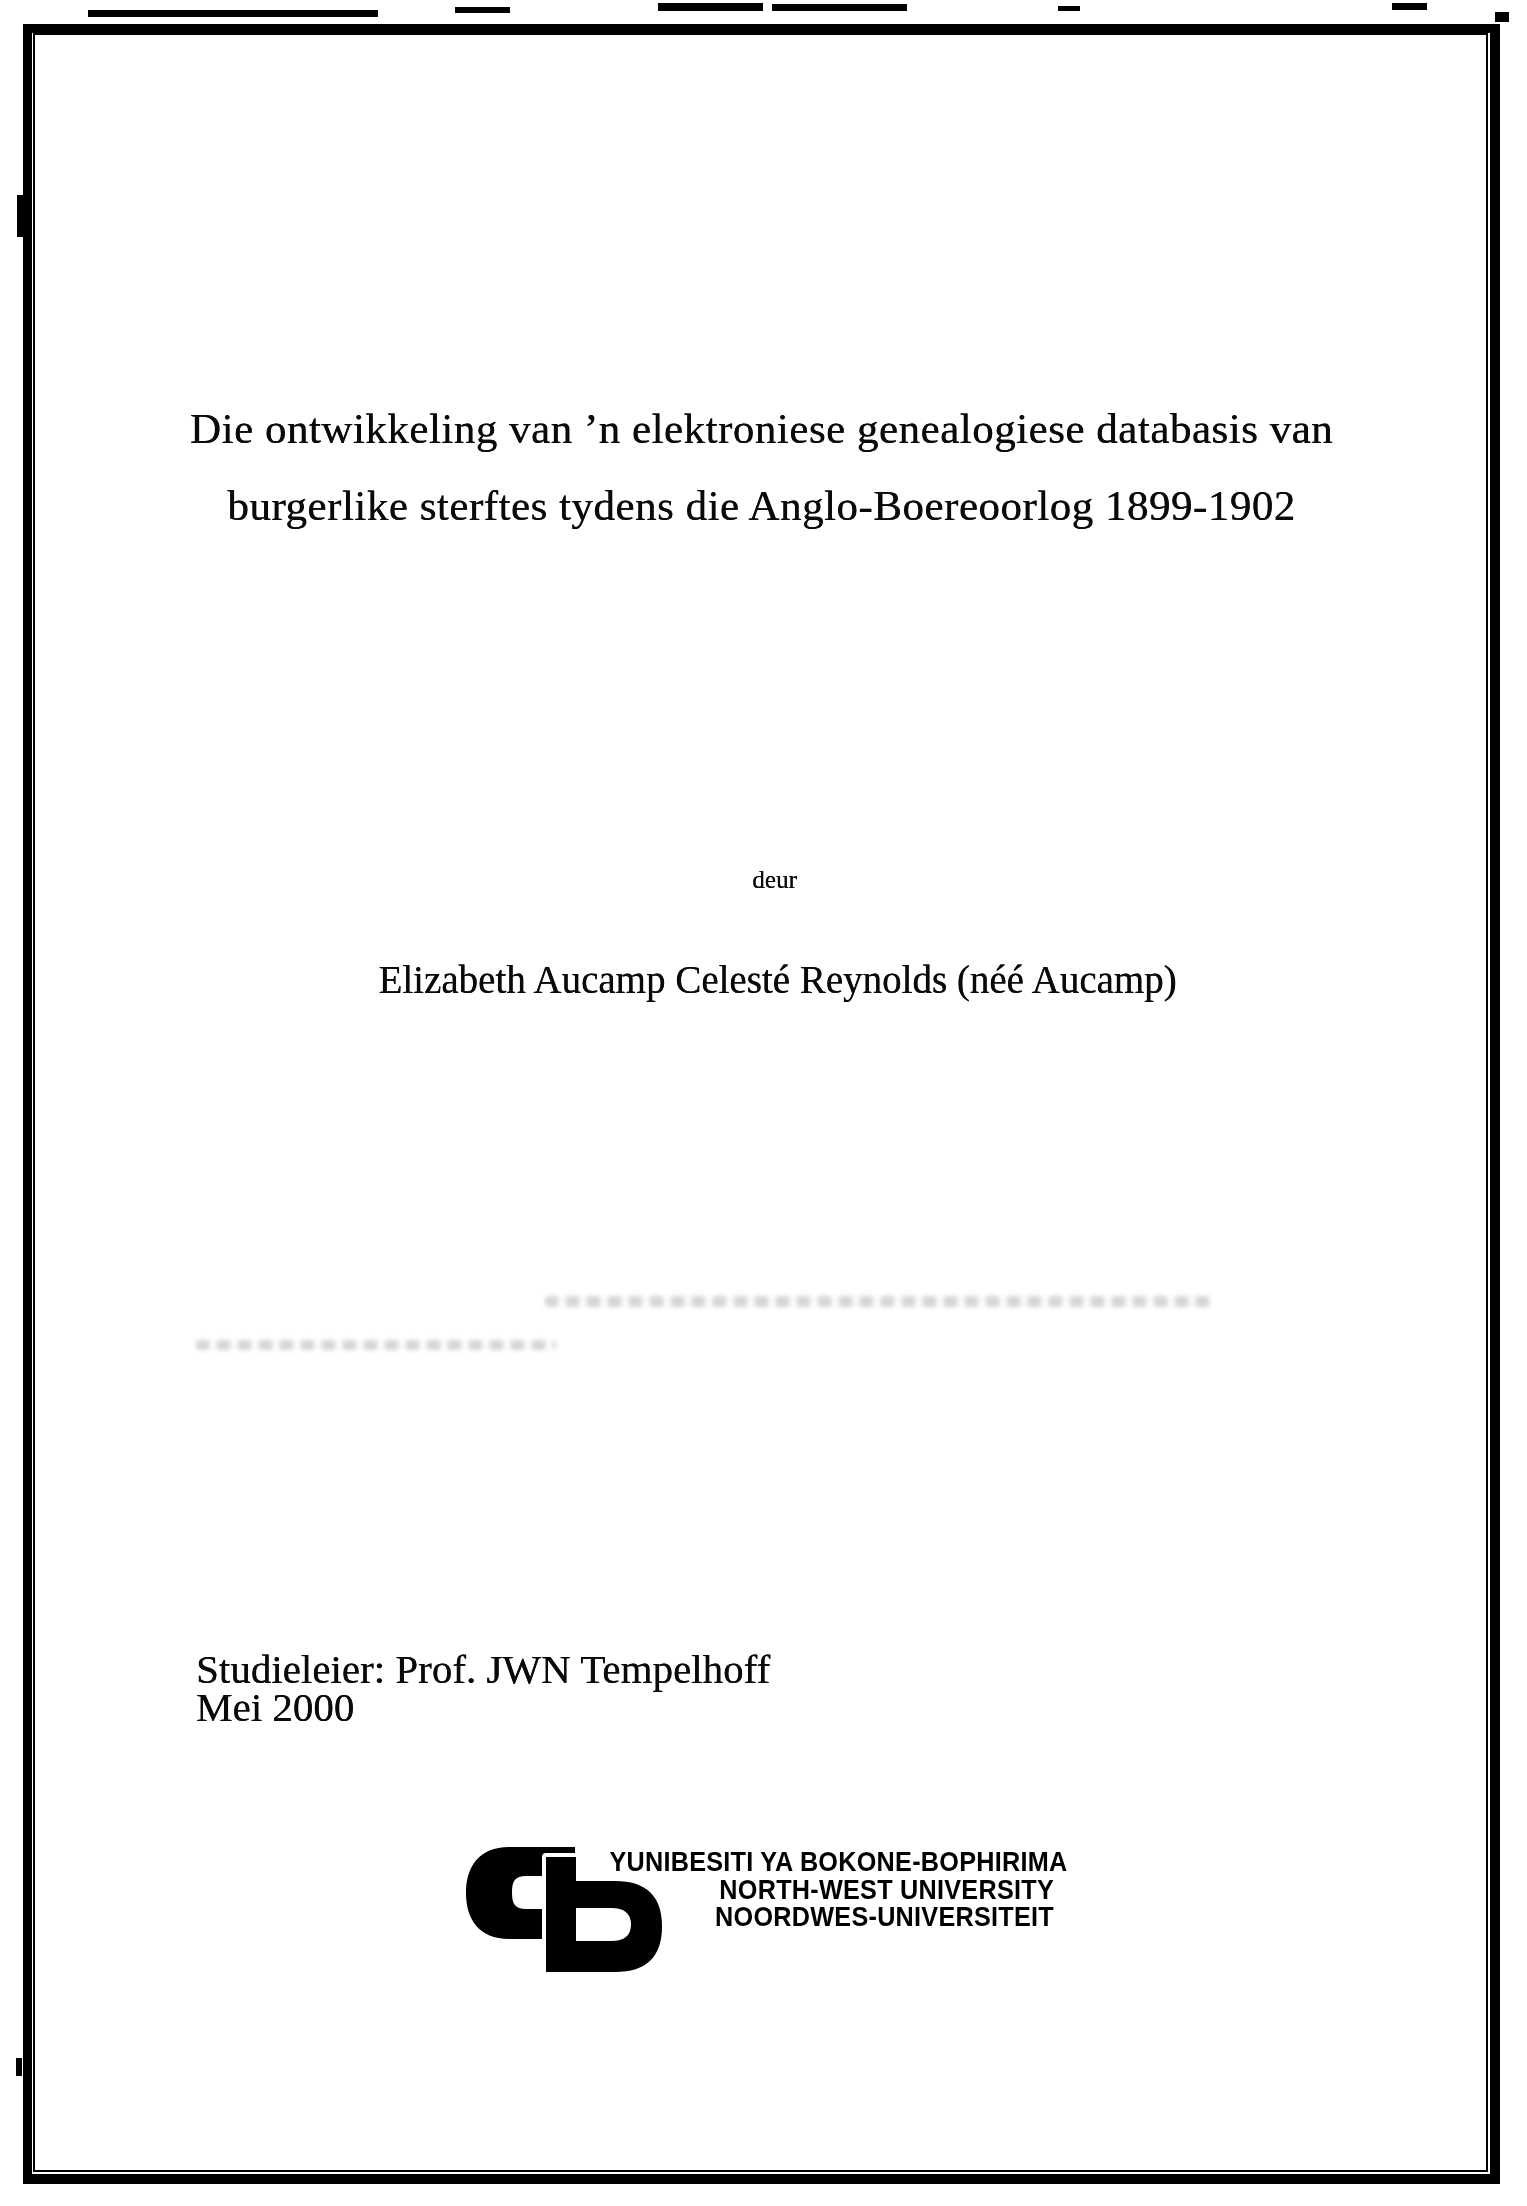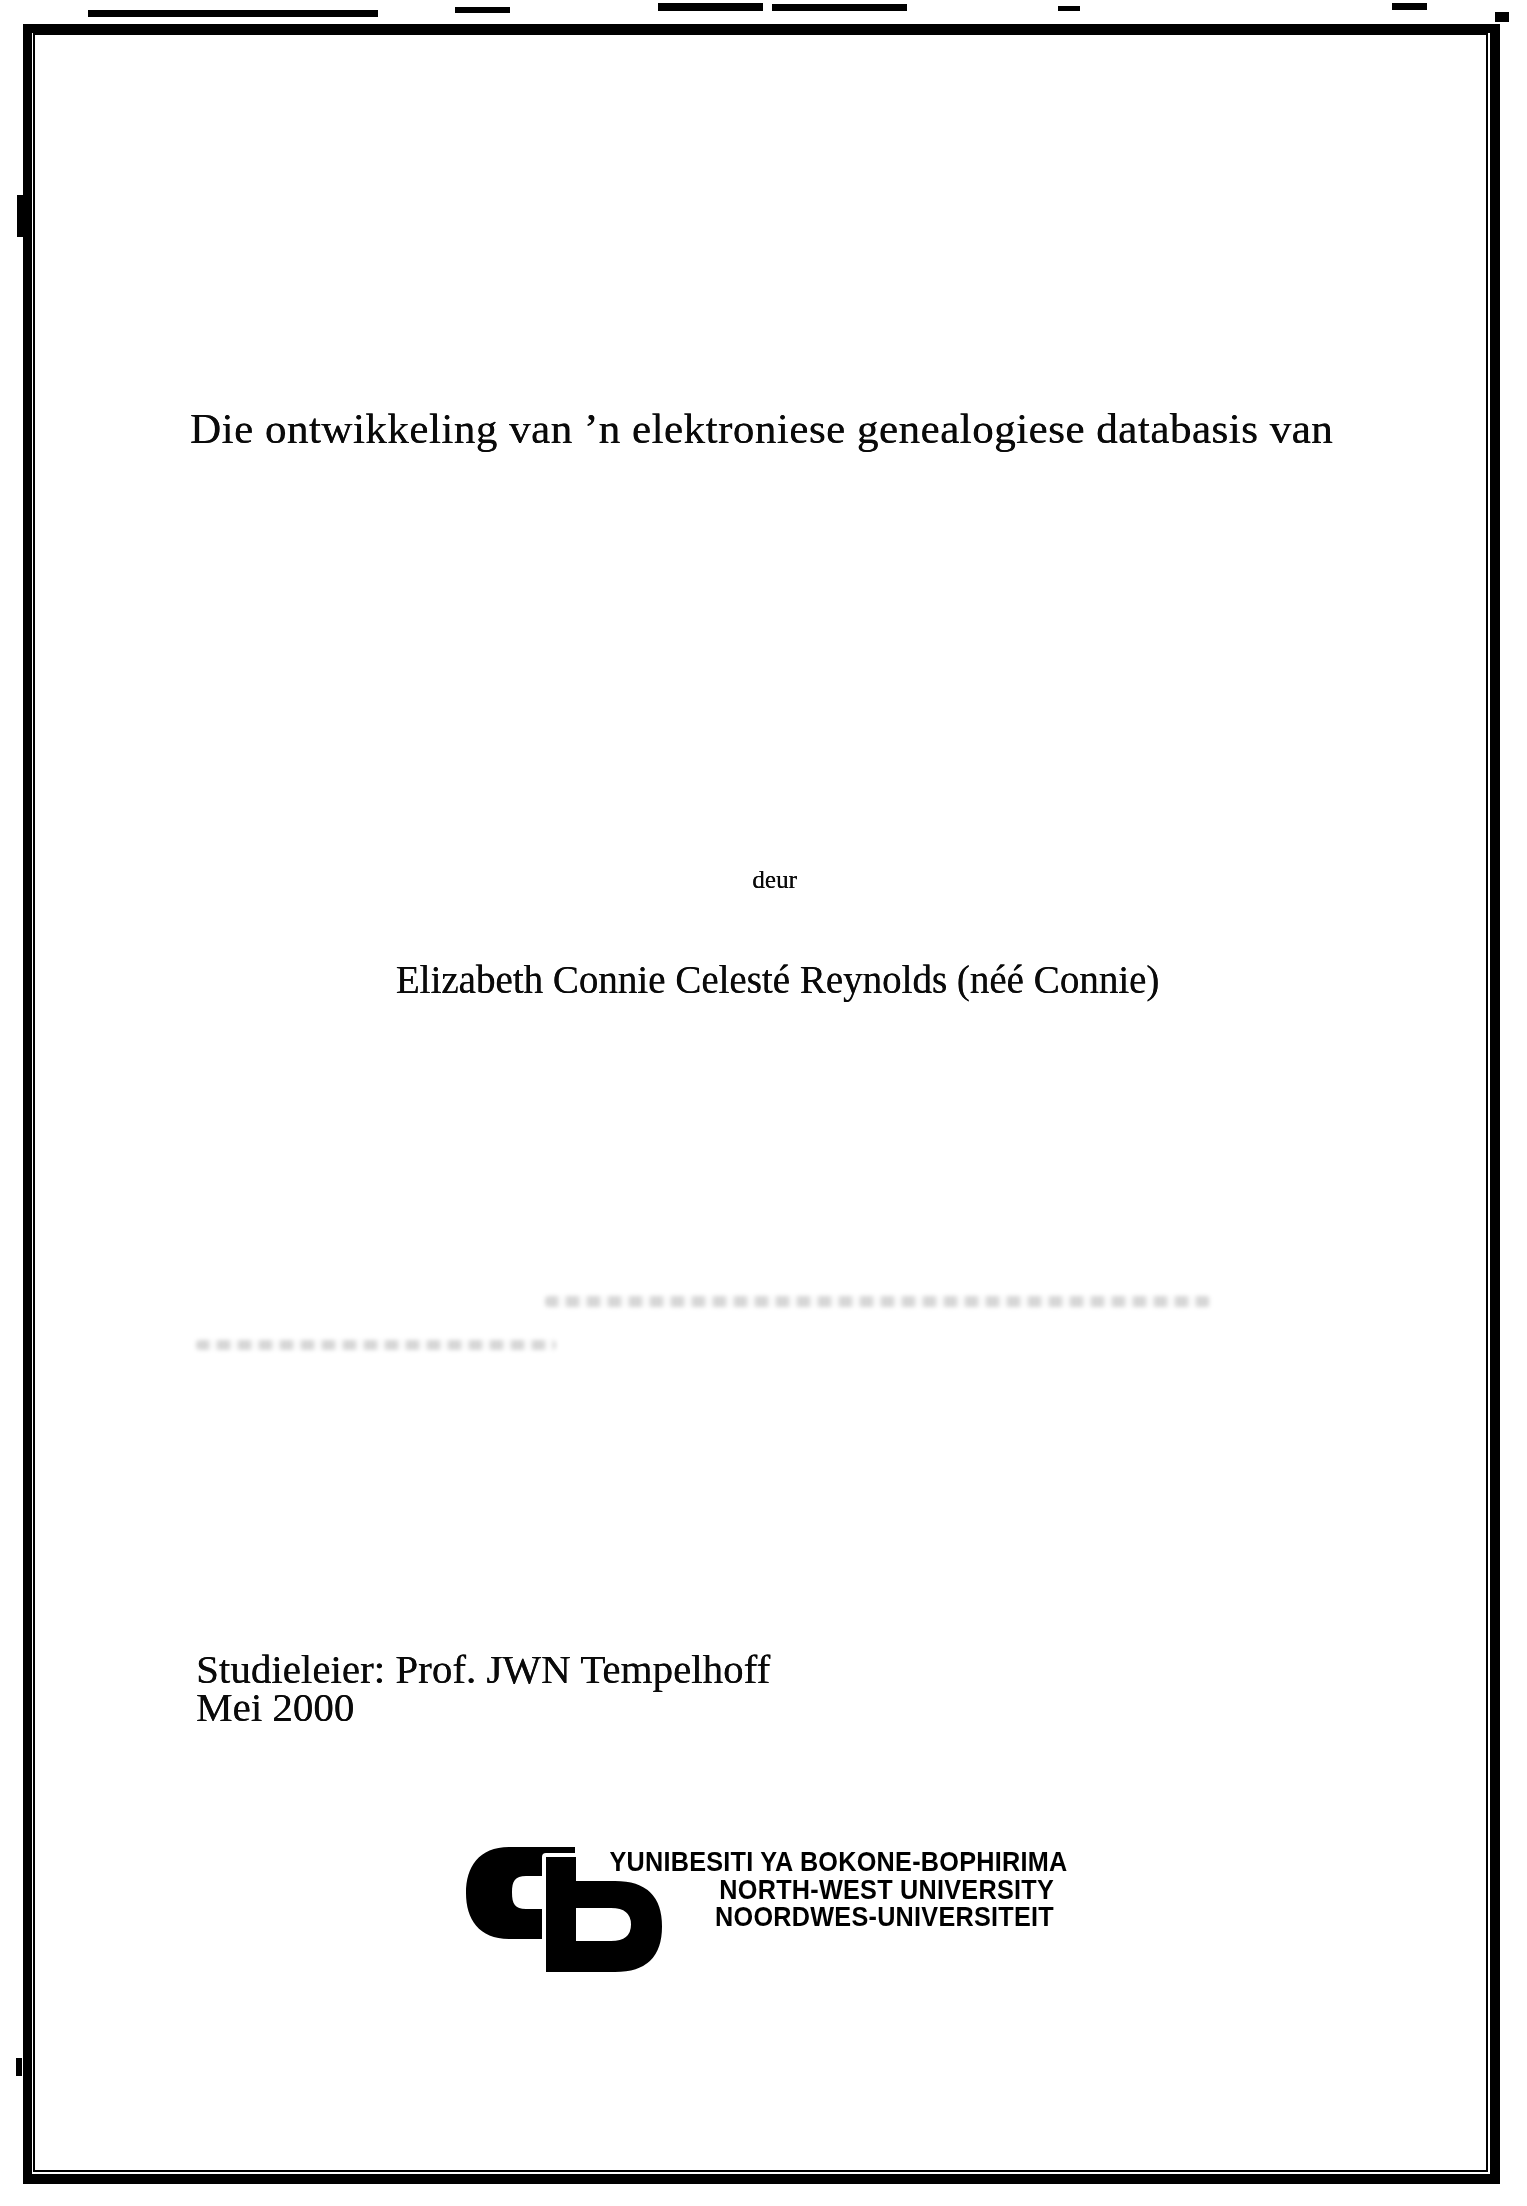--- a/index.html
+++ b/index.html
@@ -93,25 +93,26 @@
   <div class="artifact" style="left:1392px;top:3px;width:35px;height:7px;"></div>
   <div class="artifact" style="left:1495px;top:12px;width:14px;height:10px;"></div>
   <div class="artifact" style="left:17px;top:195px;width:6px;height:42px;"></div>
   <div class="artifact" style="left:16px;top:2058px;width:6px;height:18px;"></div>
 
   <div class="frame-outer"></div>
   <div class="frame-inner"></div>
 
   <div class="title-block">
     <div>Die ontwikkeling van ’n elektroniese genealogiese databasis van</div>
+    <div>burgerlike sterftes tydens die Anglo-Boereoorlog 1899-1902</div>
   </div>
 
   <div class="byline">deur</div>
 
-  <div class="author-line">Elizabeth Connie Celesté Reynolds (néé Connie)</div>
+  <div class="author-line">Elizabeth Aucamp Celesté Reynolds (néé Aucamp)</div>
 
 
   <div class="ghost" style="left:545px;top:1296px;width:665px;height:11px;"></div>
   <div class="ghost" style="left:196px;top:1340px;width:360px;height:10px;"></div>
 
   <div class="supervisor-block">
     <div>Studieleier: Prof. JWN Tempelhoff</div>
     <div>Mei 2000</div>
   </div>
 

